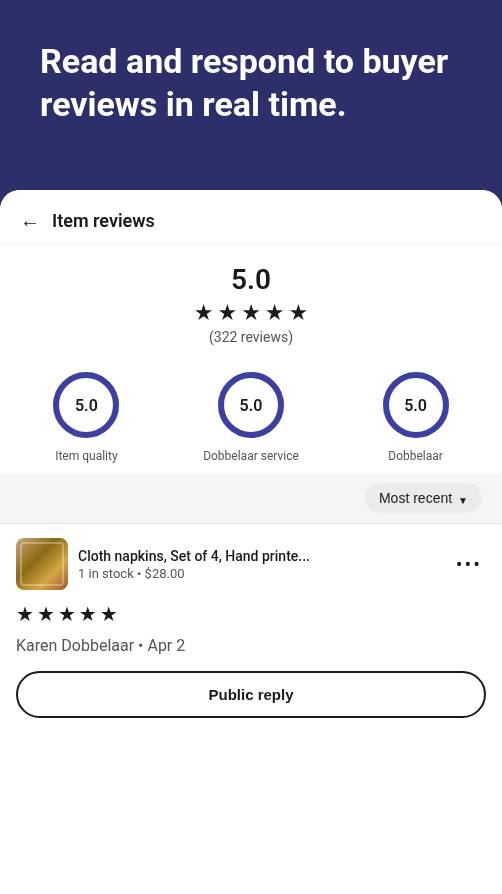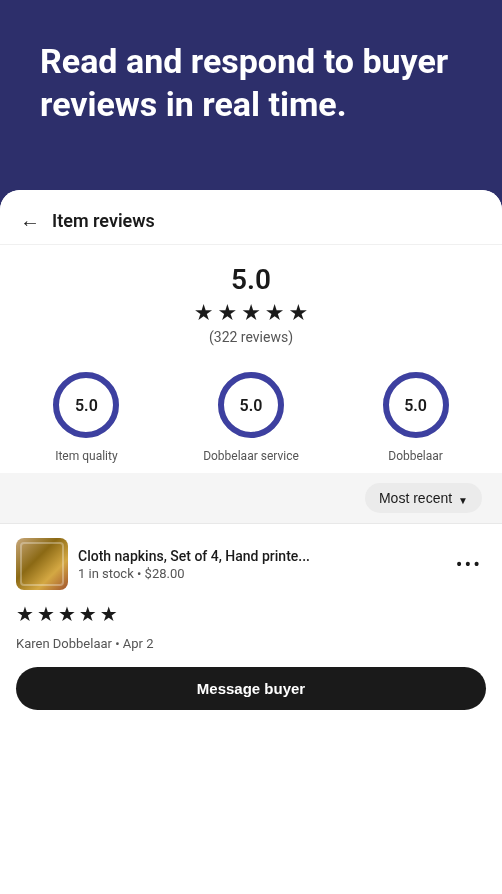--- a/index.html
+++ b/index.html
@@ -261,21 +261,21 @@
       gap: 3px;
       margin-bottom: 10px;
     }
 
     .review-star {
       font-size: 20px;
       color: #1a1a1a;
     }
 
     .reviewer-info {
-      font-size: 13px;
+      font-size: 16px;
       color: #555;
       margin-bottom: 16px;
     }
 
     .action-row {
       display: flex;
       gap: 12px;
     }
 
     .btn-public-reply {
@@ -399,21 +399,21 @@
         <span class="review-star">★</span>
         <span class="review-star">★</span>
         <span class="review-star">★</span>
         <span class="review-star">★</span>
         <span class="review-star">★</span>
       </div>
 
       <div class="reviewer-info">Karen Dobbelaar • Apr 2</div>
 
       <div class="action-row">
-        <button class="btn-message-buyer">Message buyer</button>
+        <button class="btn-public-reply">Public reply</button>
       </div>
 
     </div>
 
   </div>
 </div>
 
 <div class="bitdegree-badge">Bitdegree</div>
 
 </body></html>

